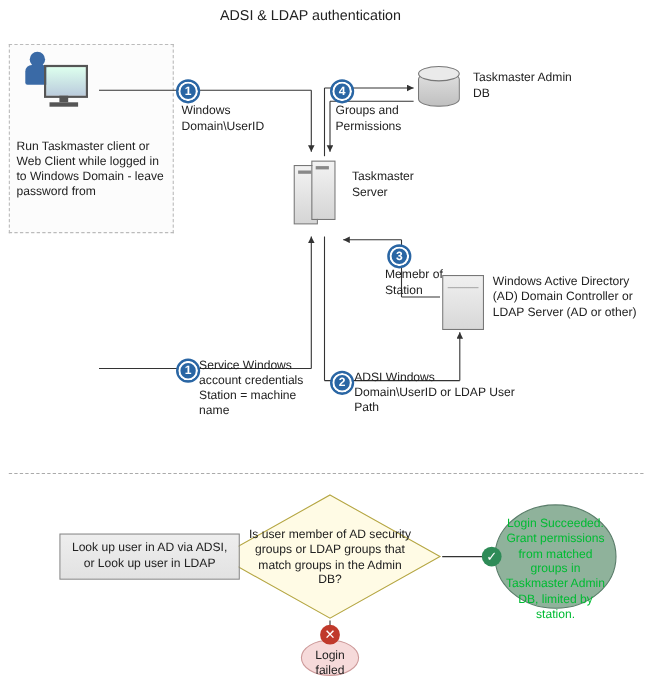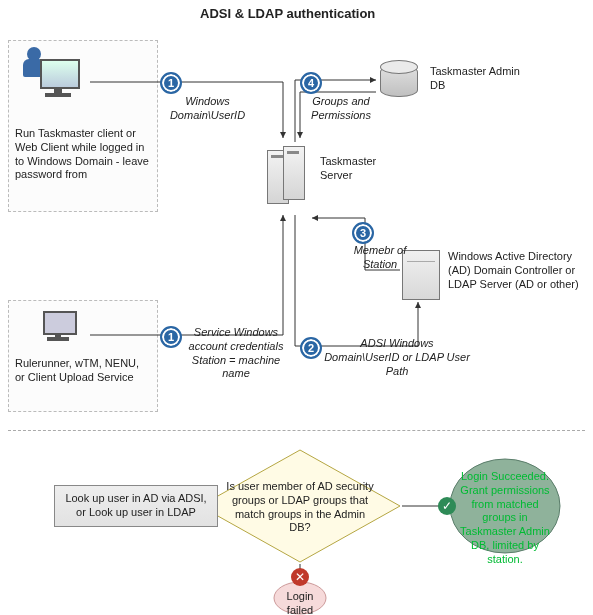--- a/index.html
+++ b/index.html
@@ -1,20 +1,20 @@
 <!DOCTYPE html>
 <html><head>
 <meta charset="utf-8">
 <style>
   html,body{margin:0;padding:0;font-family:Arial,Helvetica,sans-serif;font-size:11px;color:#222;background:#fff;}
   .canvas{position:relative;width:593px;height:615px;}
   .abs{position:absolute;}
-  .title{font-weight:bold;font-size:13px;}
+  .title{font-weight:normal;font-size:13px;}
   .caption{font-size:11px;line-height:1.25;}
-  .italic{font-style:italic;text-align:center;}
+  .italic{}
   .dashed-box{border:1px dashed #bbb;background:#fcfcfc;}
   .box{border:1px solid #888;background:linear-gradient(#eee,#e2e2e2);padding:6px 8px;text-align:center;margin-left:46px;}
   .step{width:18px;height:18px;border-radius:50%;background:#2a66a4;border:2px solid #2a66a4;box-shadow:inset 0 0 0 2px #fff;color:#fff;font-weight:bold;font-size:11px;display:flex;align-items:center;justify-content:center;}
   .ok{width:18px;height:18px;border-radius:50%;background:#2e8b57;color:#fff;font-size:12px;display:flex;align-items:center;justify-content:center;}
   .fail{width:18px;height:18px;border-radius:50%;background:#c0392b;color:#fff;font-size:12px;display:flex;align-items:center;justify-content:center;}
 
   
   .pc{position:absolute;width:50px;height:50px;}
   .pc .mon{position:absolute;left:5px;top:10px;width:36px;height:26px;border:2px solid #555;background:linear-gradient(#dfe,#bcd);}
   .pc .stand{position:absolute;left:19px;top:38px;width:8px;height:6px;background:#555;}
@@ -71,28 +71,20 @@
 <div class="abs caption" style="left:320px;top:155px;width:80px;">Taskmaster Server</div>
 
 <div class="db" style="left:380px;top:65px;"></div>
 <div class="abs caption" style="left:430px;top:65px;width:90px;">Taskmaster Admin DB</div>
 
 <div class="ad" style="left:402px;top:250px;">
       <div class="dots"></div>
     </div>
 <div class="abs caption" style="left:448px;top:250px;width:140px;">Windows Active Directory (AD) Domain Controller or LDAP Server (AD or other)</div>
 
-<div class="abs dashed-box" style="left:8px;top:300px;width:148px;height:110px;">
-  <div class="pc2" style="left:32px;top:8px;">
-    <div class="mon"></div>
-        <div class="stand"></div>
-        <div class="base"></div>
-  </div>
-  <div class="abs caption" style="left:6px;top:56px;width:136px;">Rulerunner, wTM, NENU, or Client Upload Service</div>
-</div>
 
 <svg width="593" height="440">
   <defs>
     <marker id="m" markerWidth="8" markerHeight="8" refX="6" refY="3" orient="auto">
       <path d="M0,0 L6,3 L0,6 Z" fill="#333"></path>
     </marker>
   </defs>
 
   <line x1="90" y1="82" x2="283" y2="82" stroke="#333" stroke-width="1"></line>
   <line x1="283" y1="82" x2="283" y2="138" stroke="#333" stroke-width="1" marker-end="url(#m)"></line>

